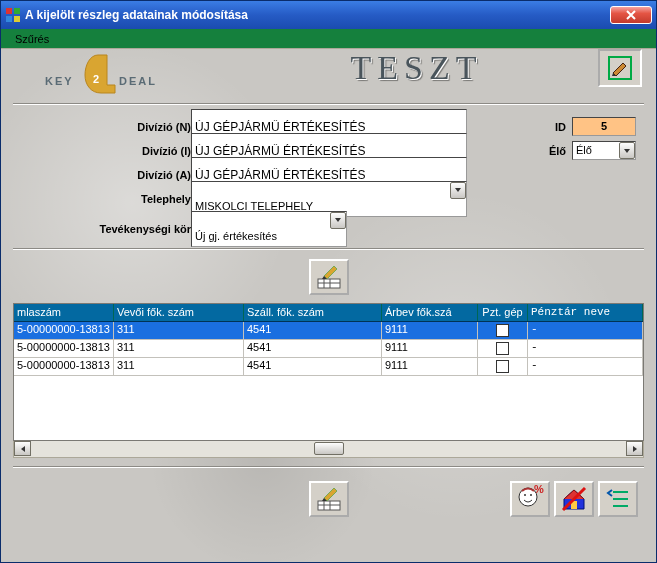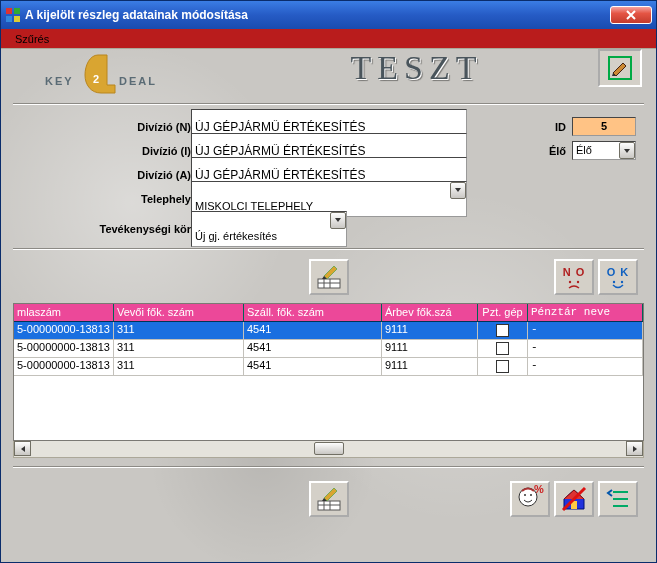--- a/index.html
+++ b/index.html
@@ -13,21 +13,21 @@
   .titlebar .icon { width: 16px; height: 16px; margin-right: 4px; position: relative; }
   .titlebar .icon svg { width: 16px; height: 16px; }
   .titlebar .title { flex: 1; font-weight: bold; font-size: 12px; }
   .titlebar .close {
     width: 42px; height: 18px;
     background: linear-gradient(to bottom, #f5a3a0 0%, #e45544 40%, #c33a2c 100%);
     border: 1px solid #fff; border-radius: 3px; color: #fff;
     display: flex; align-items: center; justify-content: center; cursor: pointer;
     font-weight: bold; font-size: 12px;
   }
-  .menubar { height: 20px; background: #b91c1c; border-bottom: 1px solid #aca899; padding: 2px 6px; }
+  .menubar { height: 20px; background: #15803d; border-bottom: 1px solid #aca899; padding: 2px 6px; }
   .menuitem { display: inline-block; padding: 2px 8px; cursor: pointer; }
 
   .client { flex: 1; position: relative; background: #c9c7c3;
     background-image:
       radial-gradient(circle at 20% 30%, rgba(255,255,255,0.35) 0, transparent 25%),
       radial-gradient(circle at 70% 60%, rgba(255,255,255,0.25) 0, transparent 30%),
       radial-gradient(circle at 40% 80%, rgba(0,0,0,0.08) 0, transparent 20%);
   }
   .header-row { display: flex; align-items: start; padding: 0 14px 2px 14px; }
   .logo-wrap { width: 220px; }
@@ -63,21 +63,21 @@
     display:flex; align-items:center; justify-content:center; cursor:pointer;}
   .right-btns { position:absolute; right:18px; display:flex; gap:4px; }
   .nook { width:40px; height:36px; border:2px outset #fff; background:#d4d0c8;
     display:flex; flex-direction:column; align-items:center; justify-content:center; cursor:pointer;
     font-weight:bold; font-size:11px; letter-spacing:1px;}
   .no-txt { color:#b02020; }
   .ok-txt { color:#1060c0; }
   .face { width:18px; height:10px; margin-top:1px; }
 
   .grid-wrap { margin: 0 12px; background:#fff; border:1px solid #7b7974; height:138px; overflow:hidden; }
-  .grid-head { display:flex; background:#ec4899; color:#fff; height:18px; border-bottom:1px solid #035; }
+  .grid-head { display:flex; background:#0369a1; color:#fff; height:18px; border-bottom:1px solid #035; }
   .grid-head > div { border-right:1px solid #065; padding:2px 3px; overflow:hidden; white-space:nowrap; }
   .grid-body { }
   .grid-row { display:flex; height:18px; border-bottom:1px solid #c3c1bb; background:#fff; color:#000; }
   .grid-row.sel { background:#1a6fe0; color:#fff; }
   .grid-row > div { border-right:1px solid #c3c1bb; padding:1px 3px; overflow:hidden; white-space:nowrap; }
   .c0 { width:100px; } .c1 { width:130px; } .c2 { width:138px; }
   .c3 { width:96px; } .c4 { width:50px; text-align:center; } .c5 { flex:1;font-family:Liberation Mono, monospace; }
   .chk { display:inline-block; width:13px; height:13px; border:1px solid #333; background:#fff; margin-top:1px;}
   .hscroll { height:17px; margin: 0 12px; background:#e5e3dc; border:1px solid #aca899; border-top:none;
     position:relative; }
@@ -198,38 +198,20 @@
     <div class="mid-btn-row" style="position:relative">
       <div class="edit-btn">
         <svg width="28" height="28" viewBox="0 0 28 28">
             <rect x="3" y="16" width="22" height="9" fill="#fff" stroke="#555"></rect>
             <line x1="3" y1="20" x2="25" y2="20" stroke="#555"></line>
             <line x1="9" y1="16" x2="9" y2="25" stroke="#555"></line>
             <line x1="15" y1="16" x2="15" y2="25" stroke="#555"></line>
             <path d="M9 13 L19 3 L22 6 L12 16 Z" fill="#d9a531" stroke="#7a5"></path>
             <path d="M7 16 L9 13 L12 16 Z" fill="#333"></path>
           </svg>
-      </div>
-      <div class="right-btns">
-        <div class="nook">
-          <span class="no-txt">N O</span>
-          <svg class="face" viewBox="0 0 18 10">
-              <circle cx="5" cy="3" r="1.2" fill="#b02020"></circle>
-              <circle cx="13" cy="3" r="1.2" fill="#b02020"></circle>
-              <path d="M4 9 Q9 5 14 9" stroke="#b02020" stroke-width="1.5" fill="none"></path>
-            </svg>
-        </div>
-        <div class="nook">
-          <span class="ok-txt">O K</span>
-          <svg class="face" viewBox="0 0 18 10">
-              <circle cx="5" cy="3" r="1.2" fill="#1060c0"></circle>
-              <circle cx="13" cy="3" r="1.2" fill="#1060c0"></circle>
-              <path d="M4 6 Q9 11 14 6" stroke="#1060c0" stroke-width="1.5" fill="none"></path>
-            </svg>
-        </div>
       </div>
     </div>
 
     <div class="grid-wrap">
       <div class="grid-head">
         <div class="c0">mlaszám</div>
         <div class="c1">Vevői fők. szám</div>
         <div class="c2">Száll. fők. szám</div>
         <div class="c3">Árbev fők.szá</div>
         <div class="c4">Pzt. gép</div>

